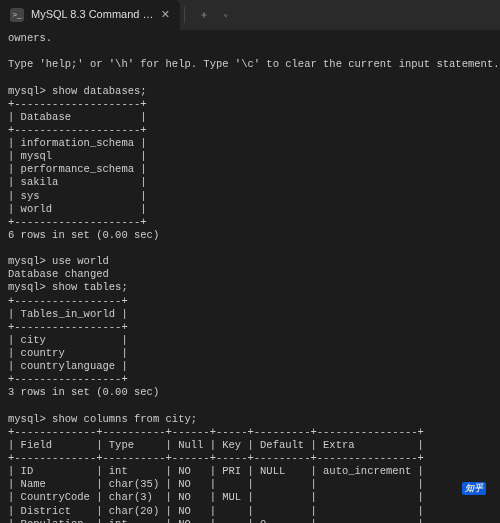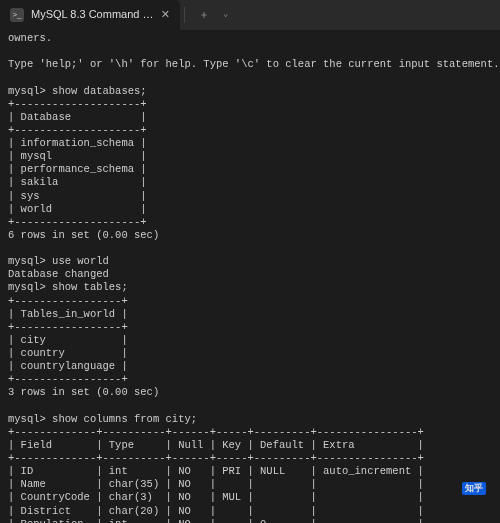--- a/index.html
+++ b/index.html
@@ -33,20 +33,21 @@
       font-family: Arial, sans-serif;
     }
     .divider { width: 1px; height: 16px; background: #444; margin: 0 4px; }
     .chev { font-size: 9px; color: #888; margin-left: 4px; }
     .term { padding: 2px 8px 8px 8px; white-space: pre; color: #ccc; }
     .watermark {
       position: absolute; right: 14px; bottom: 28px;
       display: flex; align-items: flex-end; gap: 4px;
       color: #bbb; font-family: "Microsoft YaHei", Arial, sans-serif; font-size: 12px;
       opacity: 0.85;
+      font-style: italic;
     }
     .zhihu-ico {
       background: #0a66ff; color: #fff; font-size: 9px; font-weight: bold;
       padding: 1px 3px; border-radius: 2px;
     }
   </style>
 </head>
 <body>
 
 <div class="titlebar">

